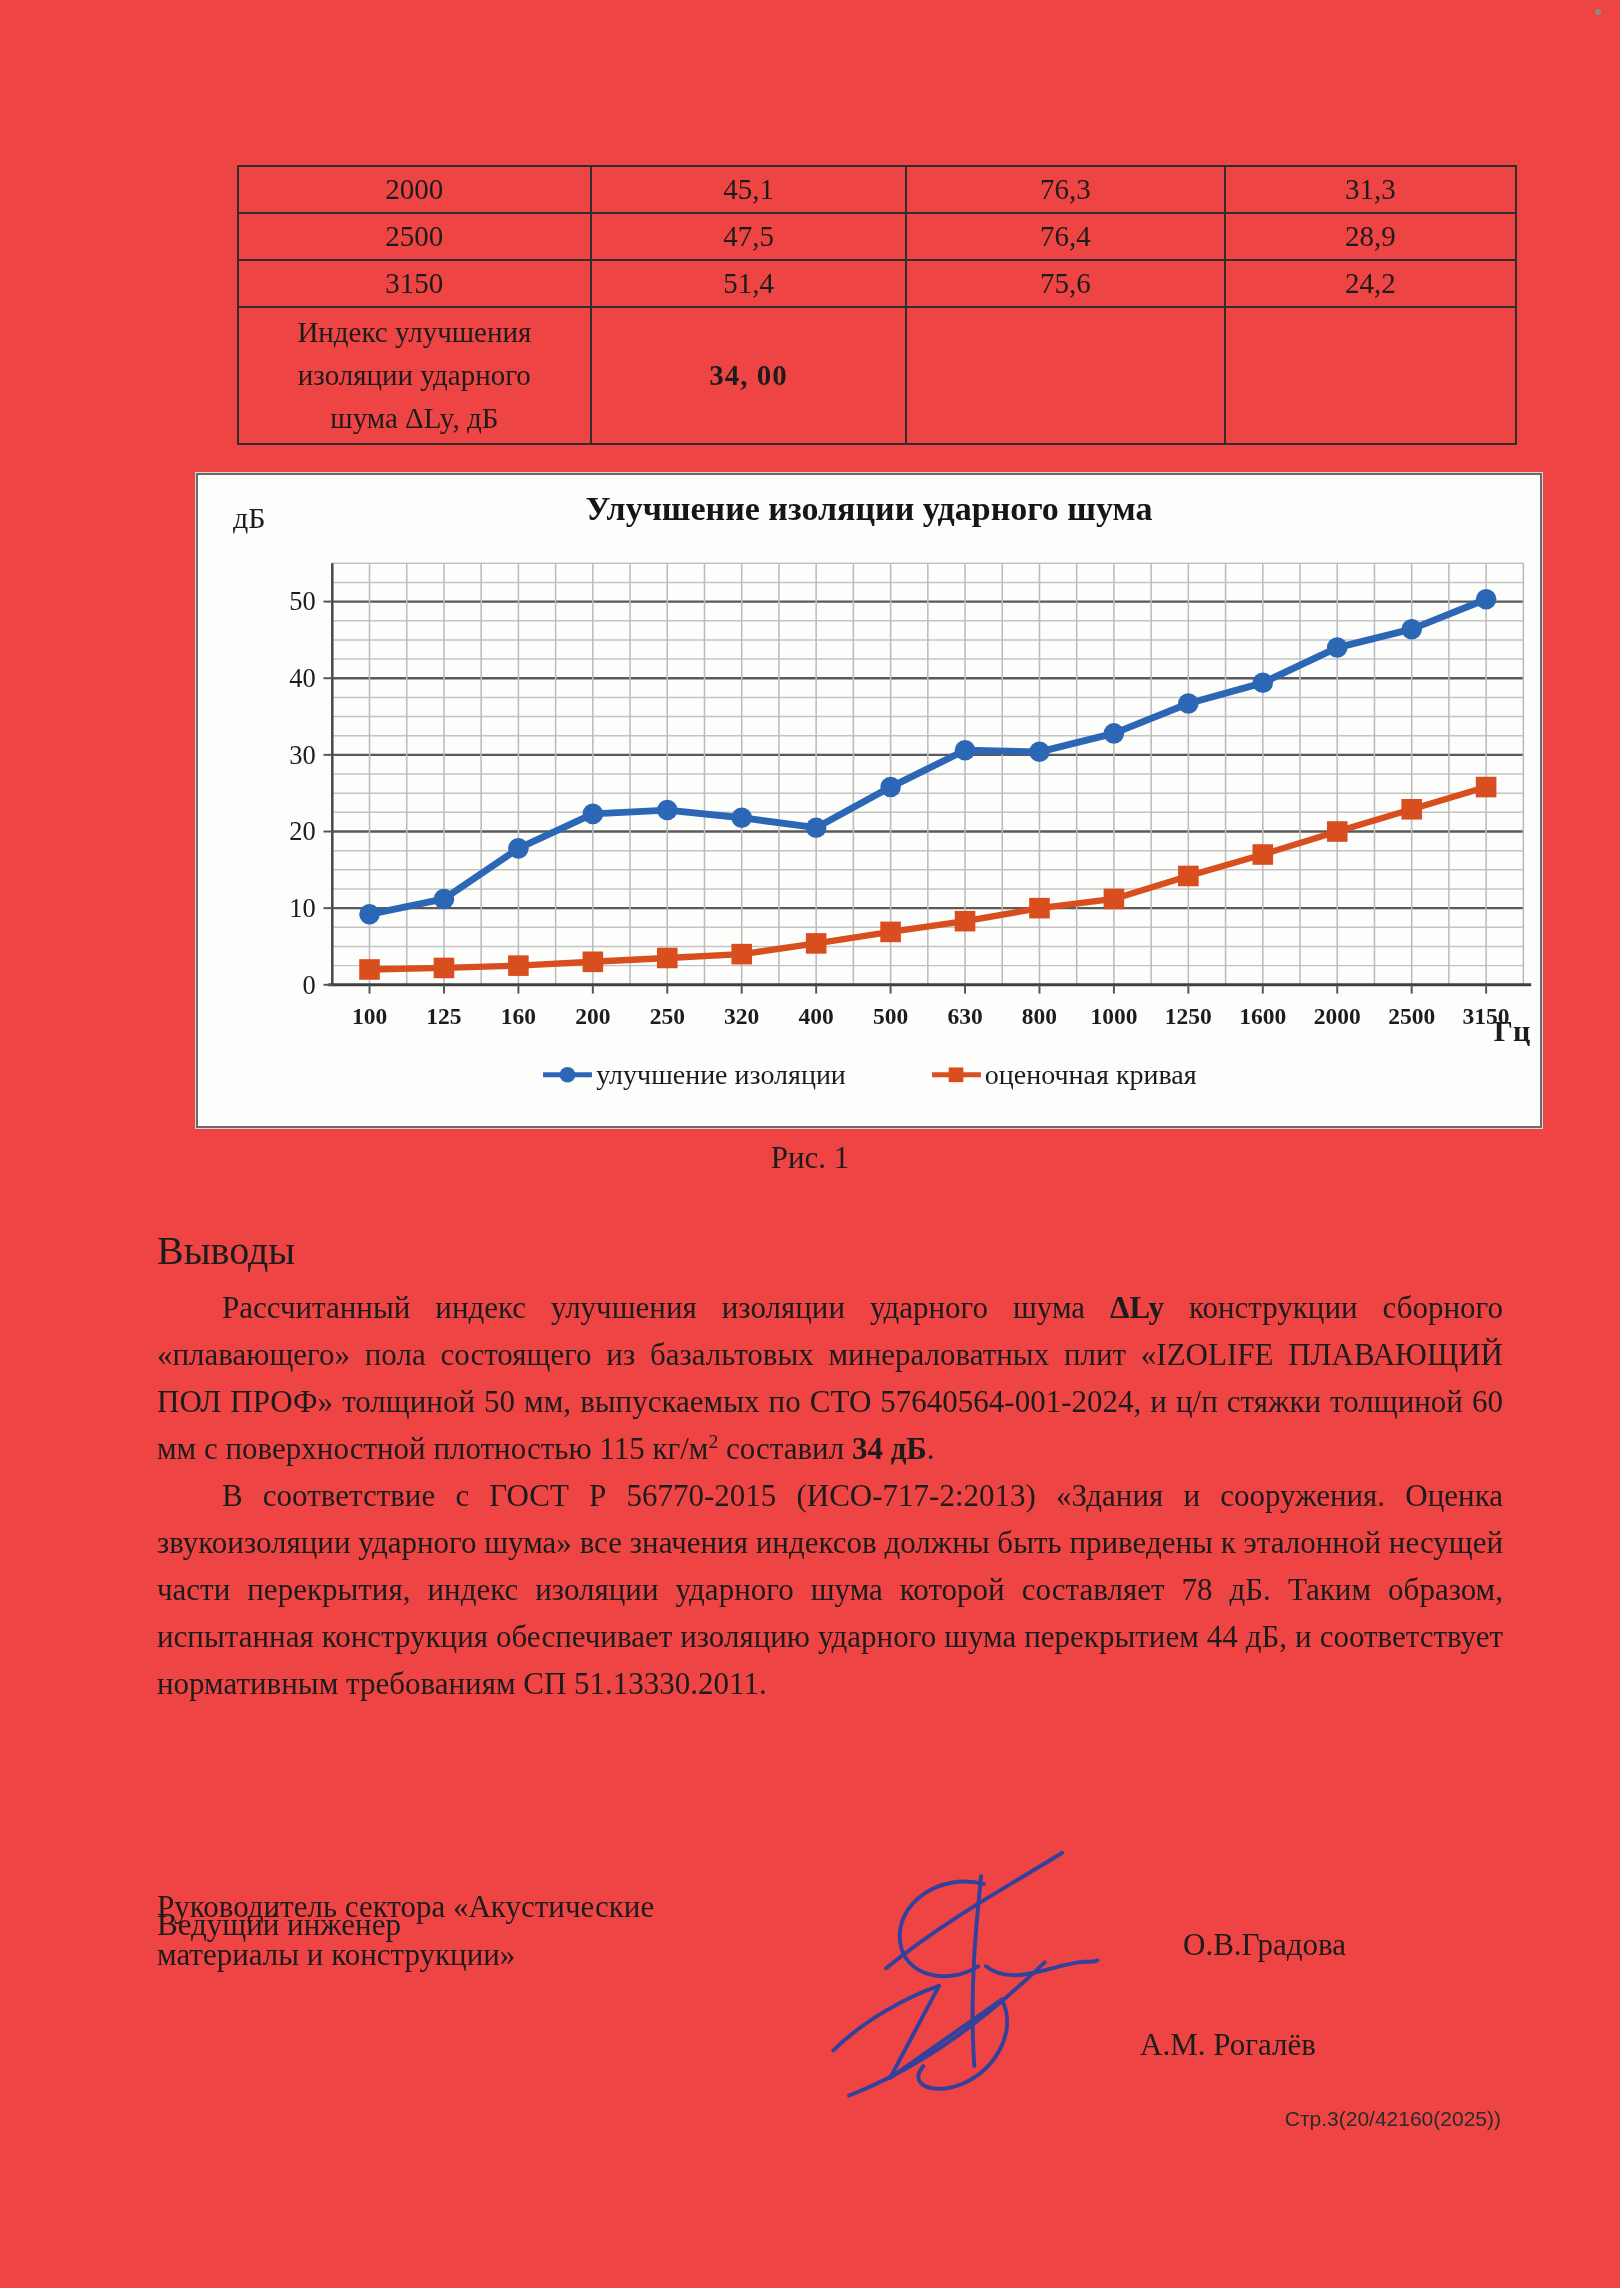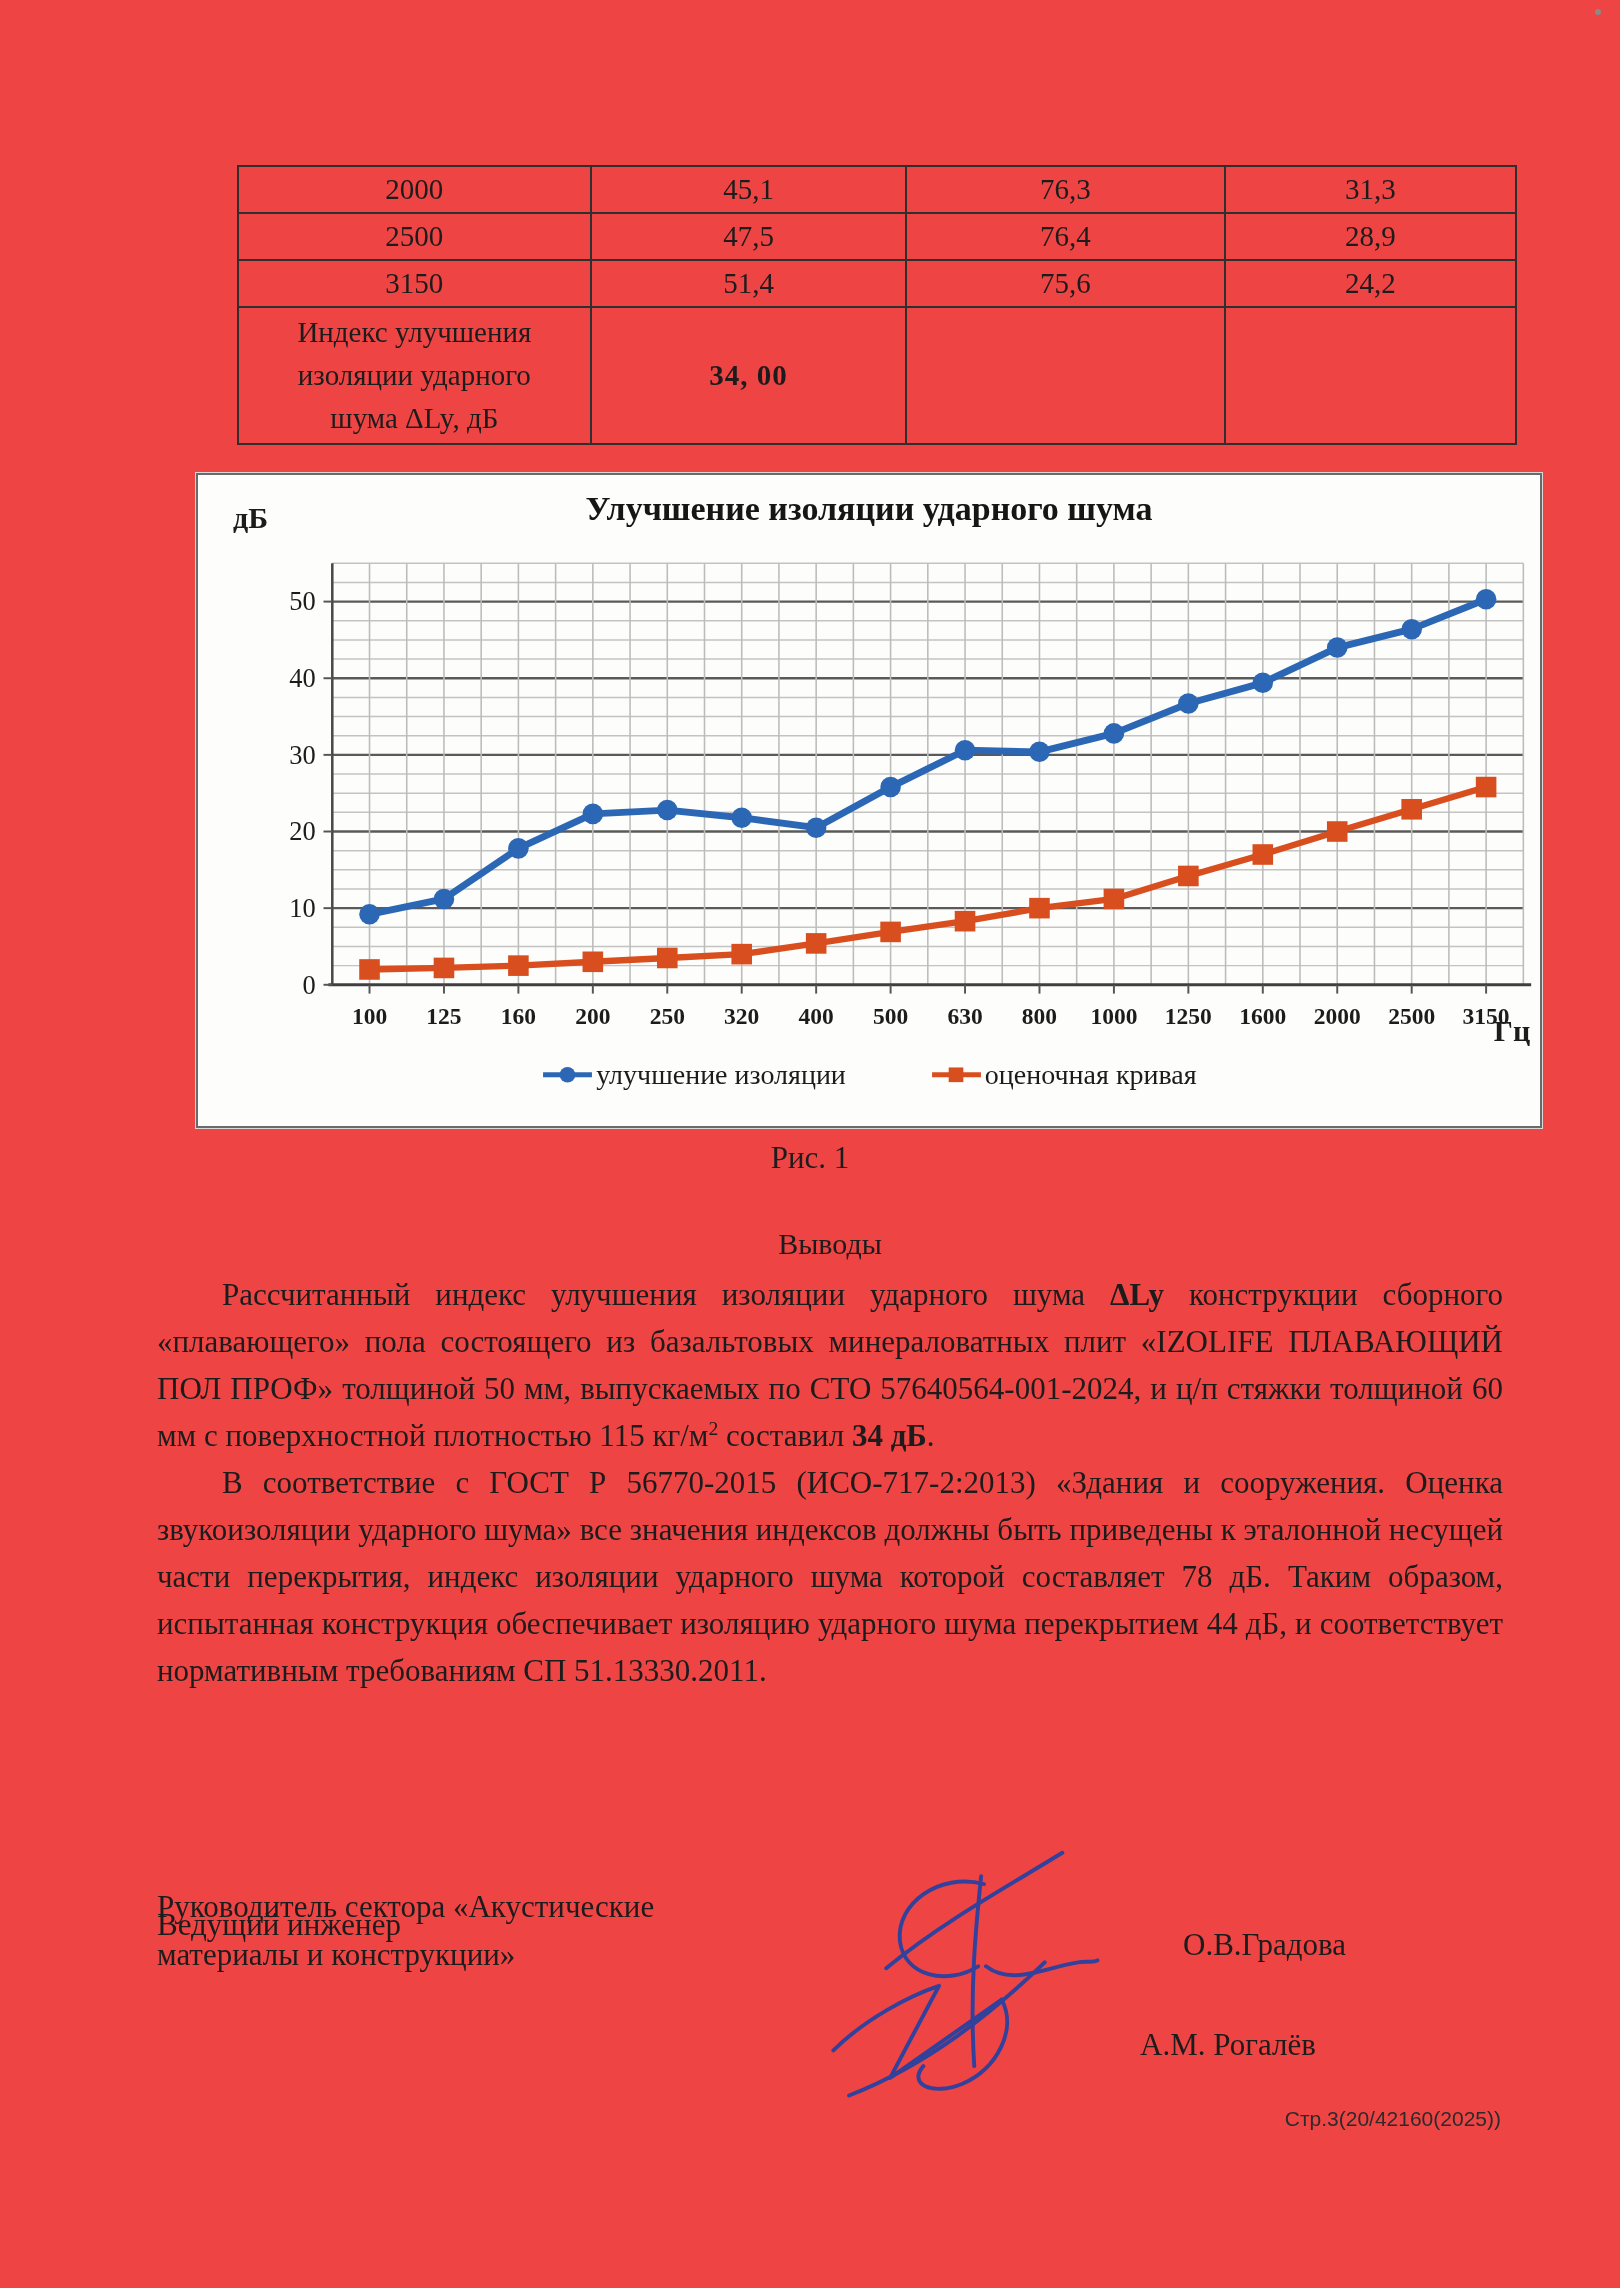--- a/index.html
+++ b/index.html
@@ -14,33 +14,33 @@
                 height:45px;padding:0 5.9px;}
   .top-table tr.tall td{height:135px;}
   .top-table td.idx-label{line-height:43px;padding:0 23.5px;}
   .top-table td.idx-val{font-weight:bold;letter-spacing:1px;border-radius:27px;}
 
   
   .chart-box{position:absolute;left:196px;top:473px;width:1346px;height:655px;
              border:2px solid #6a6a6a;box-shadow:0 0 0 1px #d8d8d6;background:#fdfdfc;box-sizing:border-box;}
   .chart-title{position:absolute;left:0;right:0;top:15px;text-align:center;
                font-size:34px;font-weight:bold;color:#161616;}
-  .y-unit{position:absolute;left:35px;top:25.5px;font-size:30px;font-weight:700;}
+  .y-unit{position:absolute;left:35px;top:25.5px;font-size:30px;font-weight:400;}
   .x-unit{position:absolute;right:9.8px;top:539px;font-size:30px;font-weight:600;}
   .plot{position:absolute;left:0;top:0;width:1342px;height:651px;}
   .legend{position:absolute;left:0;right:0;bottom:35px;display:flex;justify-content:center;
           gap:84px;align-items:center;font-size:28px;}
   .legend .item{display:flex;align-items:center;gap:2px;}
   .legend svg{display:block;}
 
   .fig-caption{position:absolute;left:0;right:0;top:1140px;text-align:center;font-size:31px;}
 
   
   .conclusions{position:absolute;left:157px;top:1227px;width:1346px;}
-  .c-head{text-align:center;font-size:30px;margin-bottom:9.8px;}
+  .c-head{text-align:left;font-size:40px;margin-bottom:9.8px;}
   .conclusions p{margin:0;font-size:31px;line-height:47px;text-align:justify;text-indent:65px;}
   .conclusions sup{font-size:19.6px;line-height:0;}
 
   
   .sig-role1{position:absolute;left:157px;top:1883px;width:627px;font-size:31px;line-height:48px;}
   .sig-name1{position:absolute;left:1140px;top:1927px;font-size:31px;margin-left:43px;}
   .sig-role2{position:absolute;left:157px;top:1907px;font-size:31px;}
   .sig-name2{position:absolute;left:1140px;top:2027px;font-size:31px;}
   .sig-ink{position:absolute;left:792px;top:1843px;}
 

